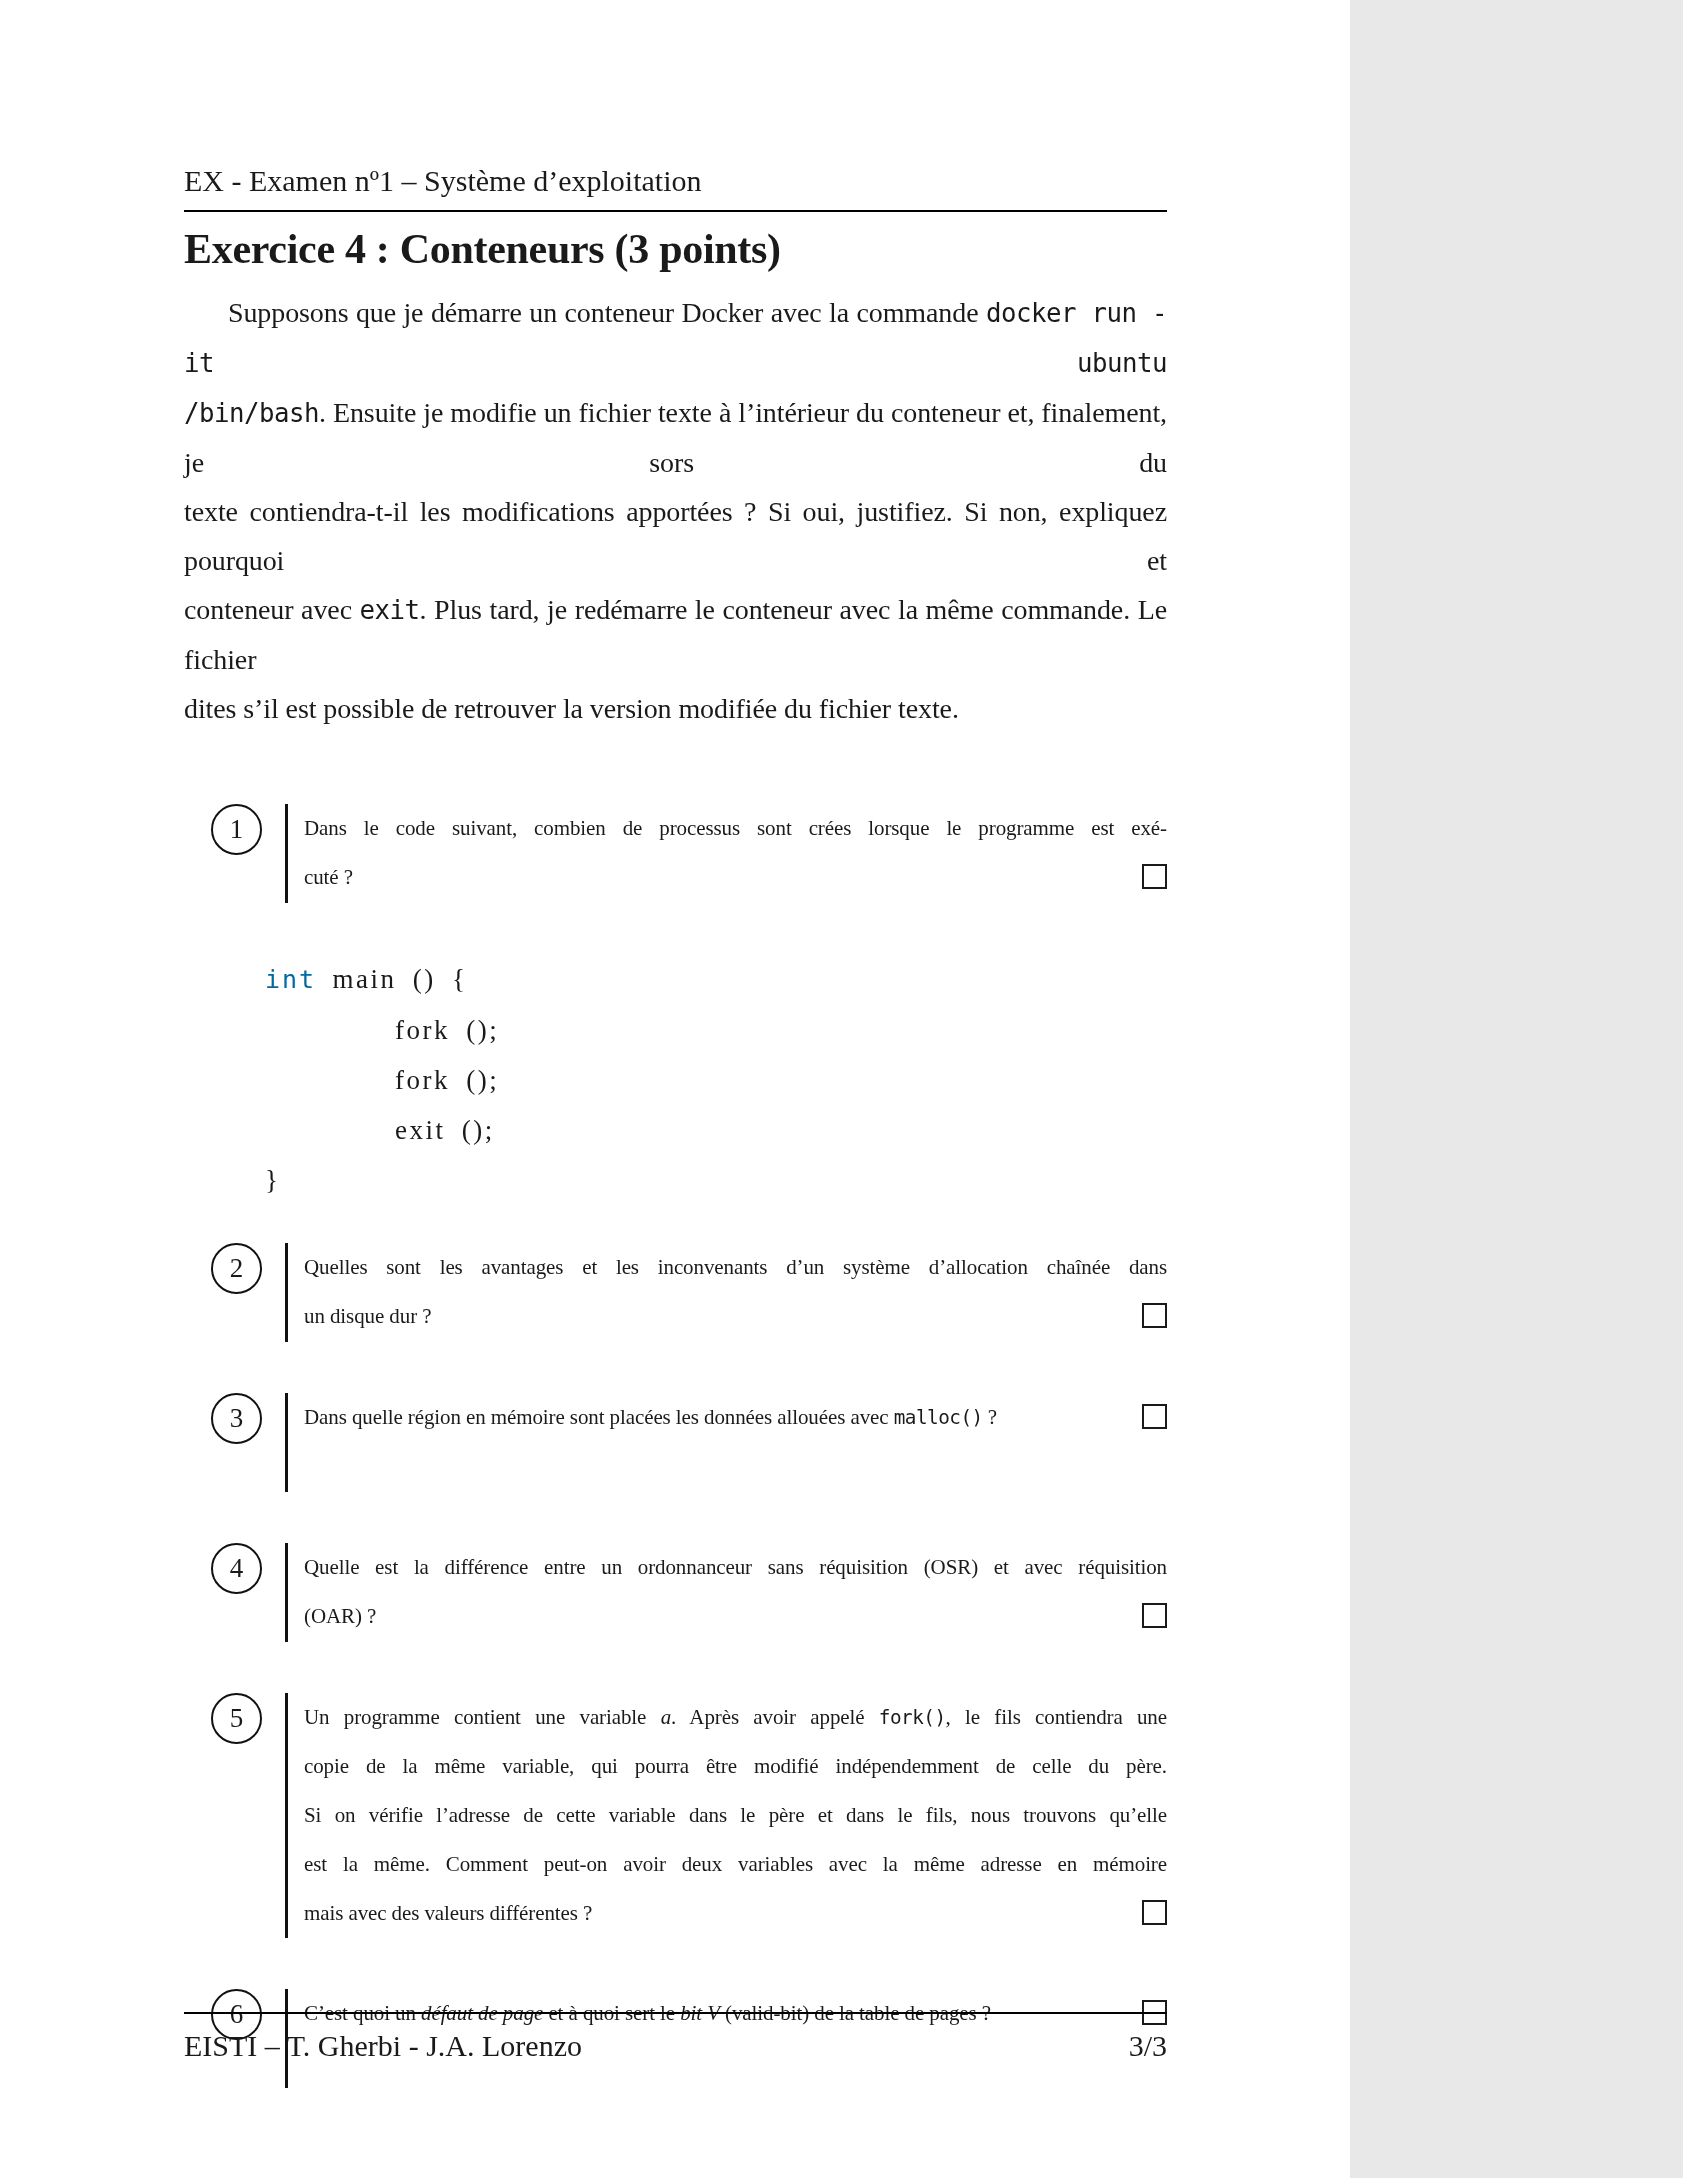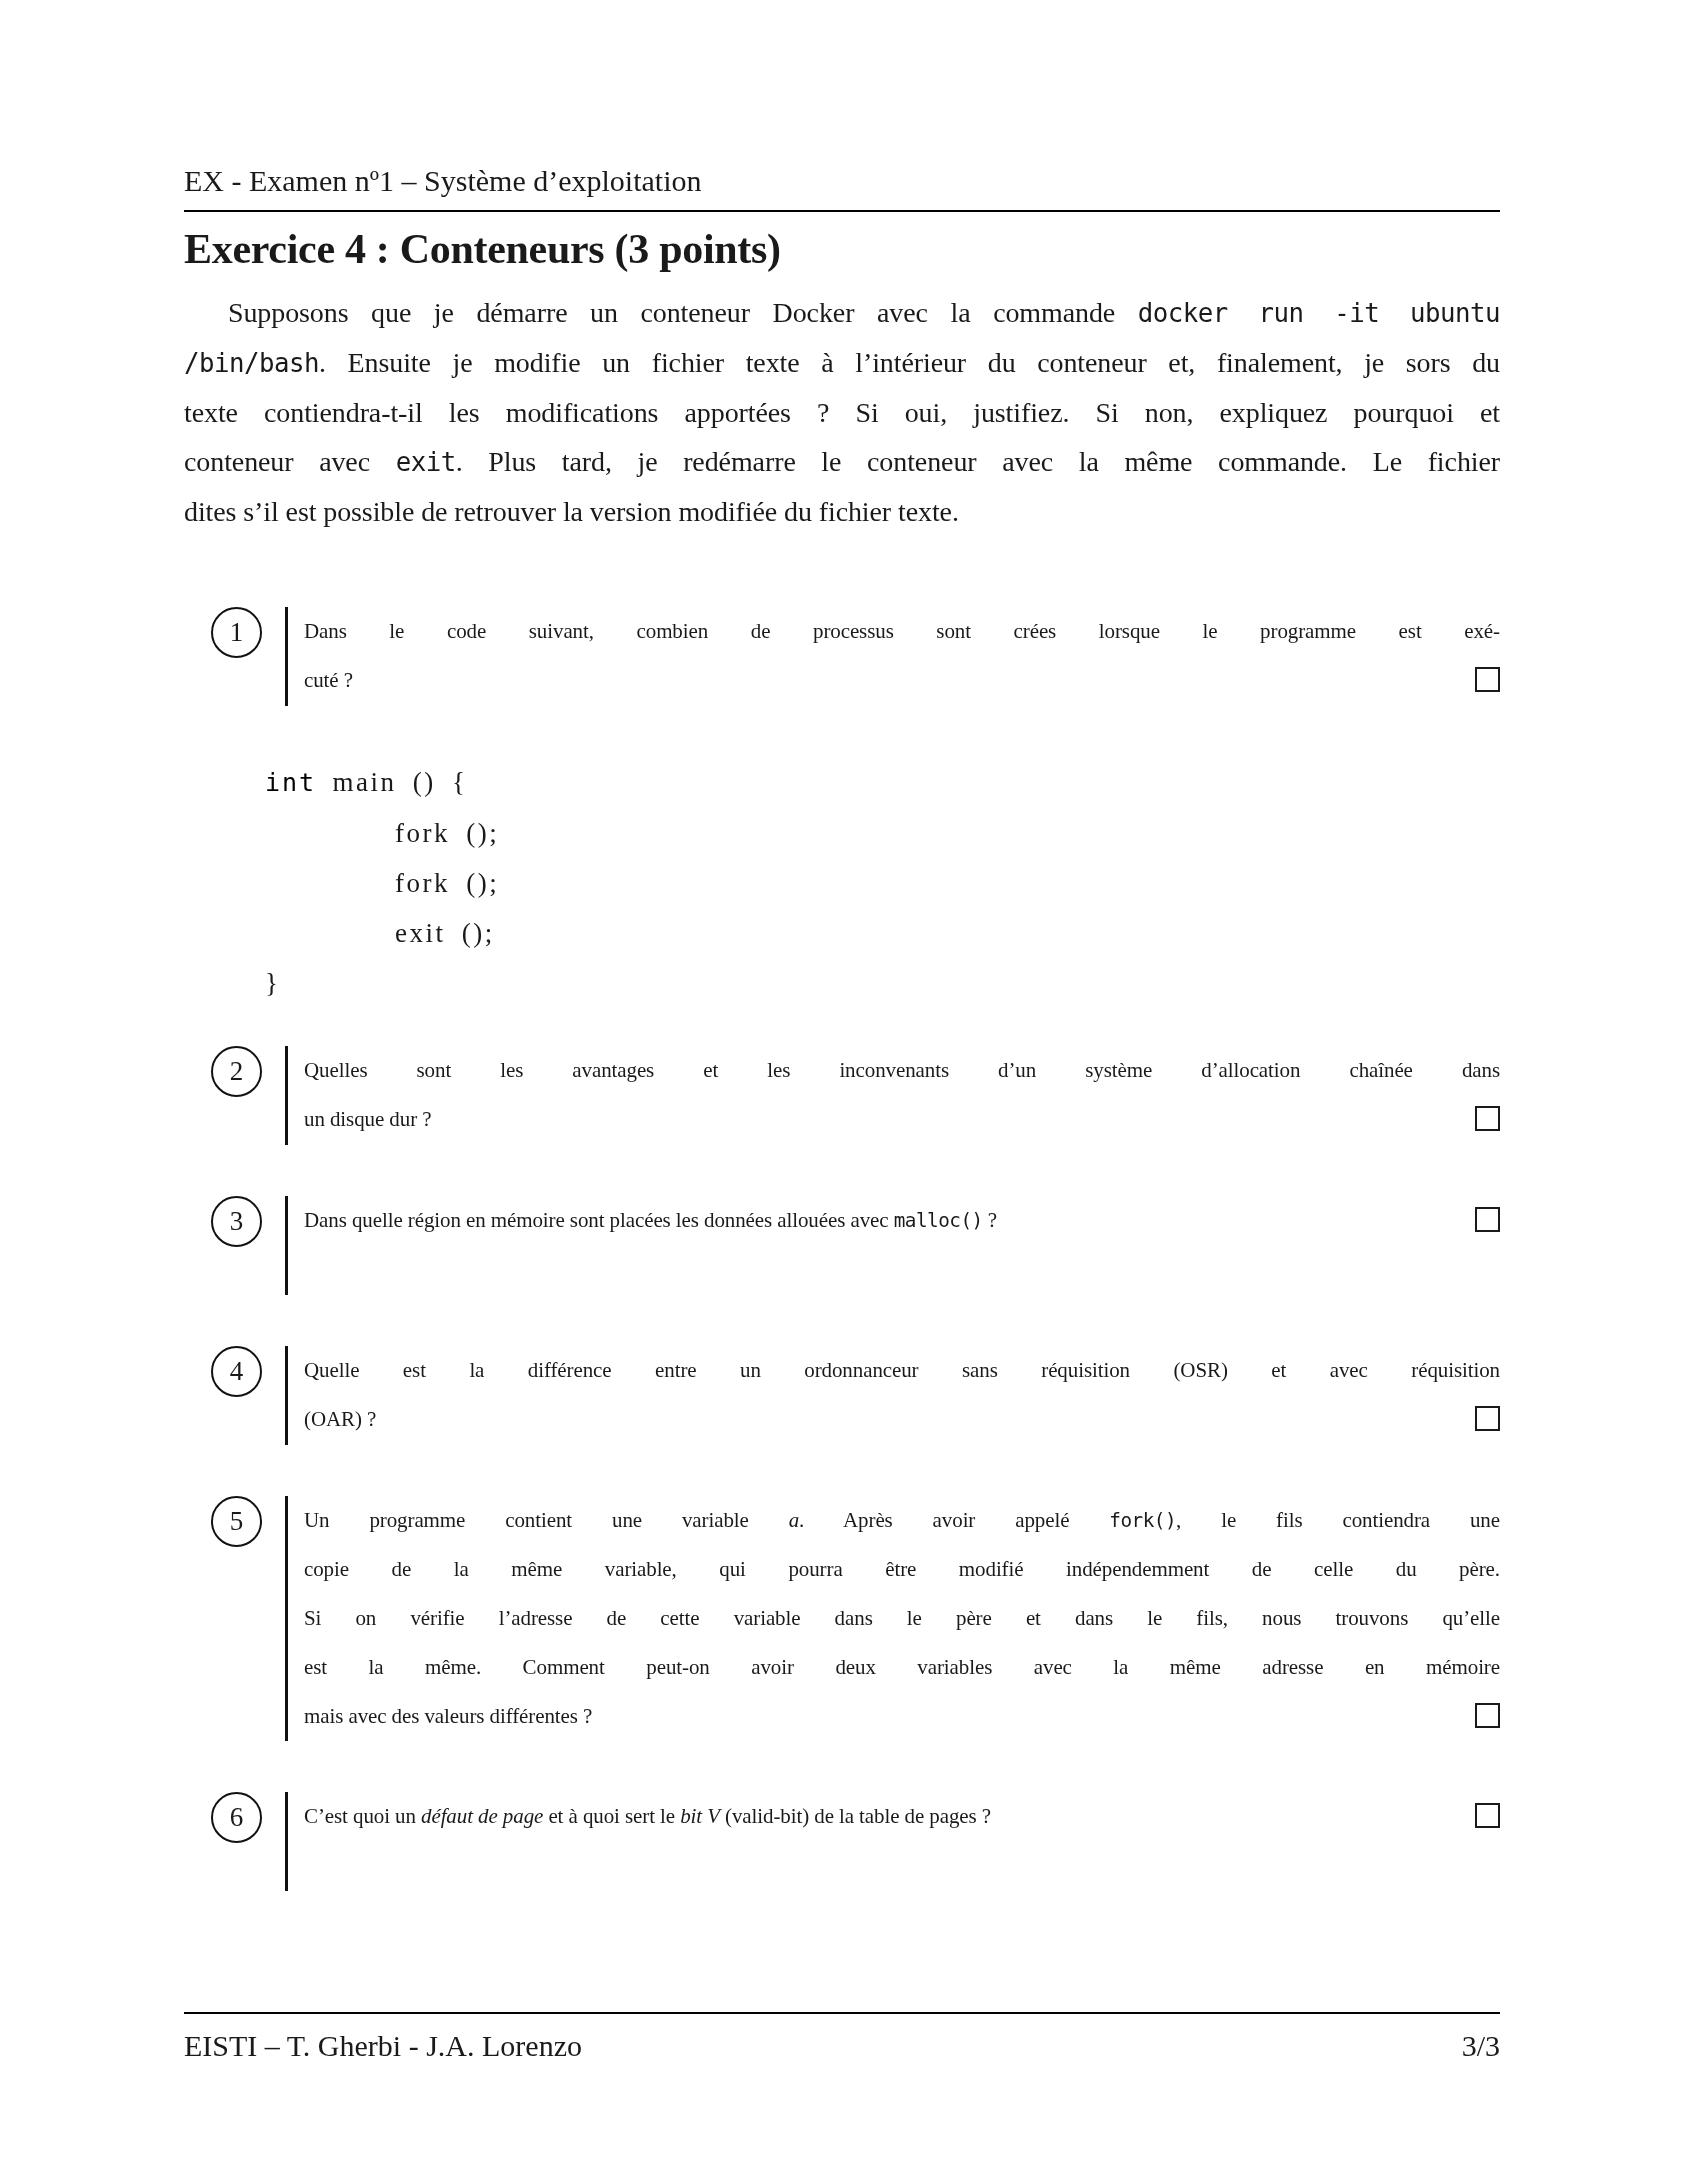--- a/index.html
+++ b/index.html
@@ -1,17 +1,17 @@
 <!DOCTYPE html>
 <html><head>
 <meta charset="utf-8">
 <style>
   html,body{margin:0;padding:0;background:#e8e8e8;}
   .page{
-    width:1683px;height:2178px;position:relative;background:#ffffff;
+    width:1350px;height:2178px;position:relative;background:#ffffff;
     font-family:"Liberation Serif",serif;color:#1a1a1a;
     box-sizing:border-box;padding:164px 183px 0 184px;overflow:hidden;
   }
   .running-head{
     font-size:30px;line-height:34px;padding-bottom:12px;
     border-bottom:2px solid #000;
   }
   h1.sec{
     font-size:42px;line-height:46px;font-weight:bold;margin:14px 0 0 0;
     letter-spacing:-0.3px;
@@ -75,21 +75,21 @@
       <div class="question">
         <div class="qnum">
           <span>1</span>
         </div>
         <div class="qbar"></div>
         <div class="qtext">
           <div class="line j"><span>Dans le code suivant, combien de processus sont crées lorsque le programme est exé-</span></div>
           <div class="line"><span class="cb"></span><span>cuté ?</span></div>
         </div>
       </div>
-      <div class="code"><div><span class="kw" style="color: #000000;">int</span><span> main () {</span></div><div><span>        fork ();</span></div><div><span>        fork ();</span></div><div><span>        exit ();</span></div><div><span>}</span></div></div>
+      <div class="code"><div><span class="kw" style="color: #0369a1;">int</span><span> main () {</span></div><div><span>        fork ();</span></div><div><span>        fork ();</span></div><div><span>        exit ();</span></div><div><span>}</span></div></div>
       <div class="question">
         <div class="qnum">
           <span>2</span>
         </div>
         <div class="qbar"></div>
         <div class="qtext">
           <div class="line j"><span>Quelles sont les avantages et les inconvenants d’un système d’allocation chaînée dans</span></div>
           <div class="line"><span class="cb"></span><span>un disque dur ?</span></div>
         </div>
       </div>

